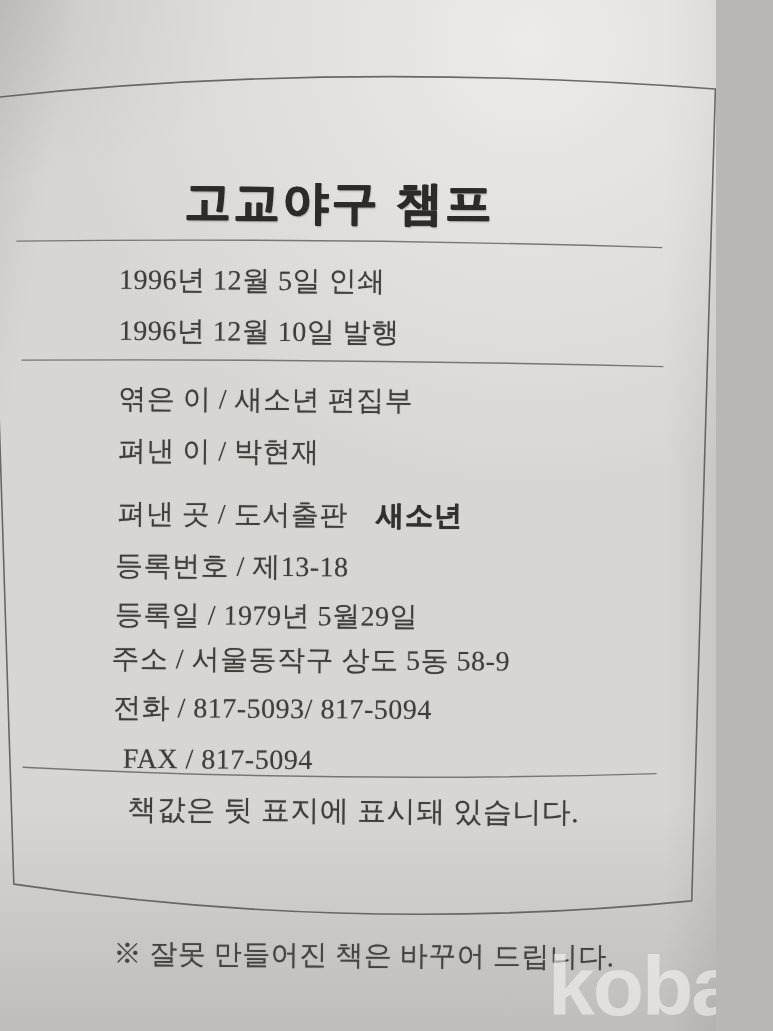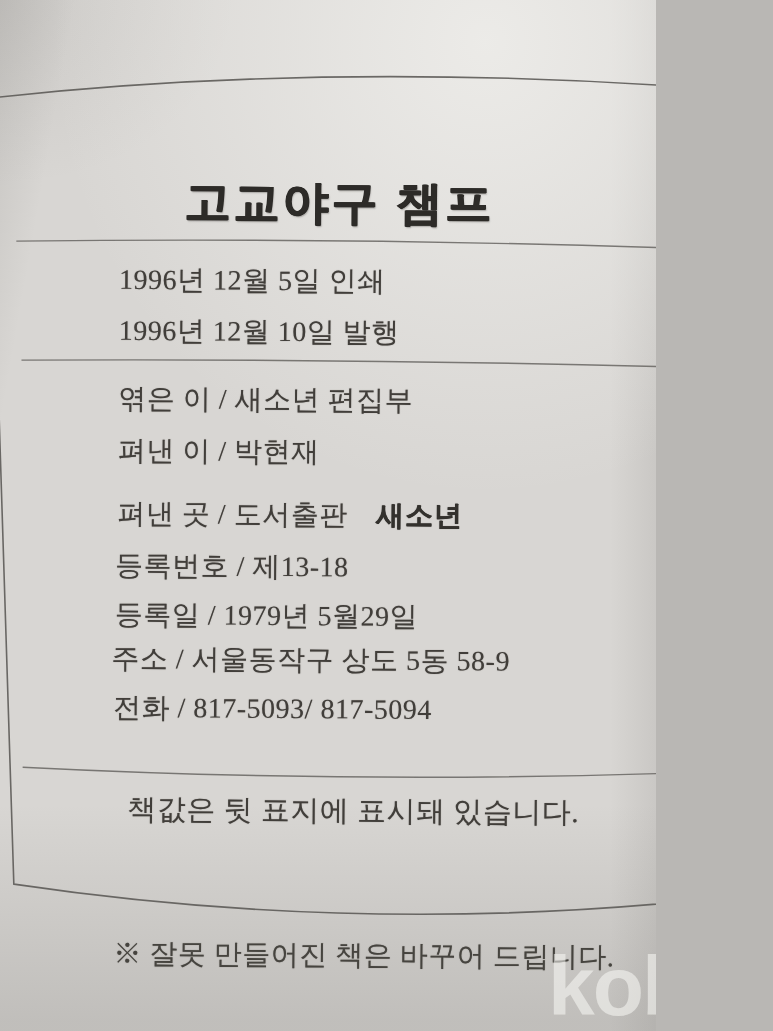--- a/index.html
+++ b/index.html
@@ -1,18 +1,18 @@
 <!DOCTYPE html>
 <html><head>
 <meta charset="utf-8">
 <style>
   html,body{margin:0;padding:0;background:#b9b7b4;}
   .photo{
     position:relative;
-    width:656px;height:1031px;
+    width:716px;height:1031px;
     overflow:hidden;
     font-family:"Liberation Serif", serif;
     background:
       radial-gradient(ellipse 120% 80% at 74% 4%, rgba(238,237,234,0.9), rgba(238,237,234,0) 55%),
       linear-gradient(100deg, rgba(104,102,98,0.16), rgba(104,102,98,0) 9%),
       linear-gradient(to bottom, rgba(98,96,92,0) 78%, rgba(98,96,92,0.20) 99%),
       linear-gradient(to right, rgba(98,96,92,0) 93%, rgba(98,96,92,0.12) 100%),
       radial-gradient(ellipse 60% 30% at 0% 0%, rgba(98,96,92,0.10), rgba(98,96,92,0) 60%),
       #d8d6d3;
     text-align: right;
@@ -100,20 +100,21 @@
 
     <div class="txt t-editor">엮은 이 / 새소년 편집부</div>
     <div class="txt t-pubperson">펴낸 이 / 박현재</div>
 
     <div class="txt t-pubplace"><span>펴낸 곳 / 도서출판</span><span class="pub-bold">새소년</span></div>
 
     <div class="txt t-regnum">등록번호 / 제13-18</div>
     <div class="txt t-regdate">등록일 / 1979년 5월29일</div>
     <div class="txt t-address">주소 / 서울동작구 상도 5동 58-9</div>
     <div class="txt t-phone">전화 / 817-5093/ 817-5094</div>
+    <div class="txt t-fax">FAX / 817-5094</div>
 
     <div class="txt t-price">책값은 뒷 표지에 표시돼 있습니다.</div>
 
     <div class="txt t-exchange">※ 잘못 만들어진 책은 바꾸어 드립니다.</div>
 
   </div>
 
   <div class="watermark">kobay</div>
 
 </div>

